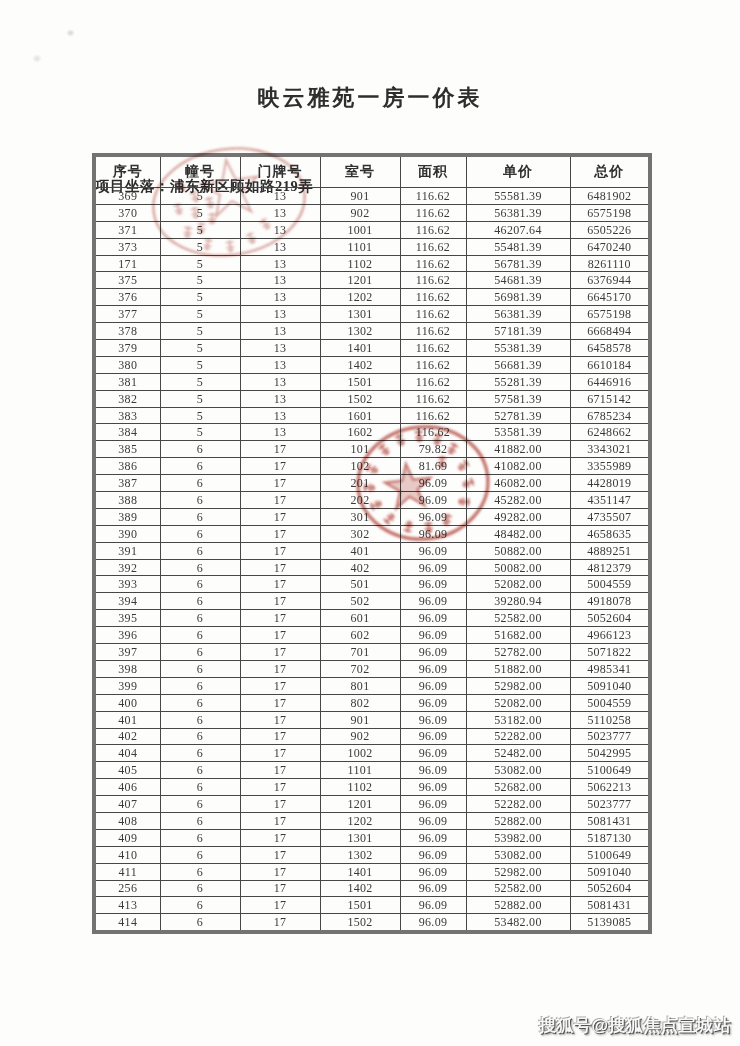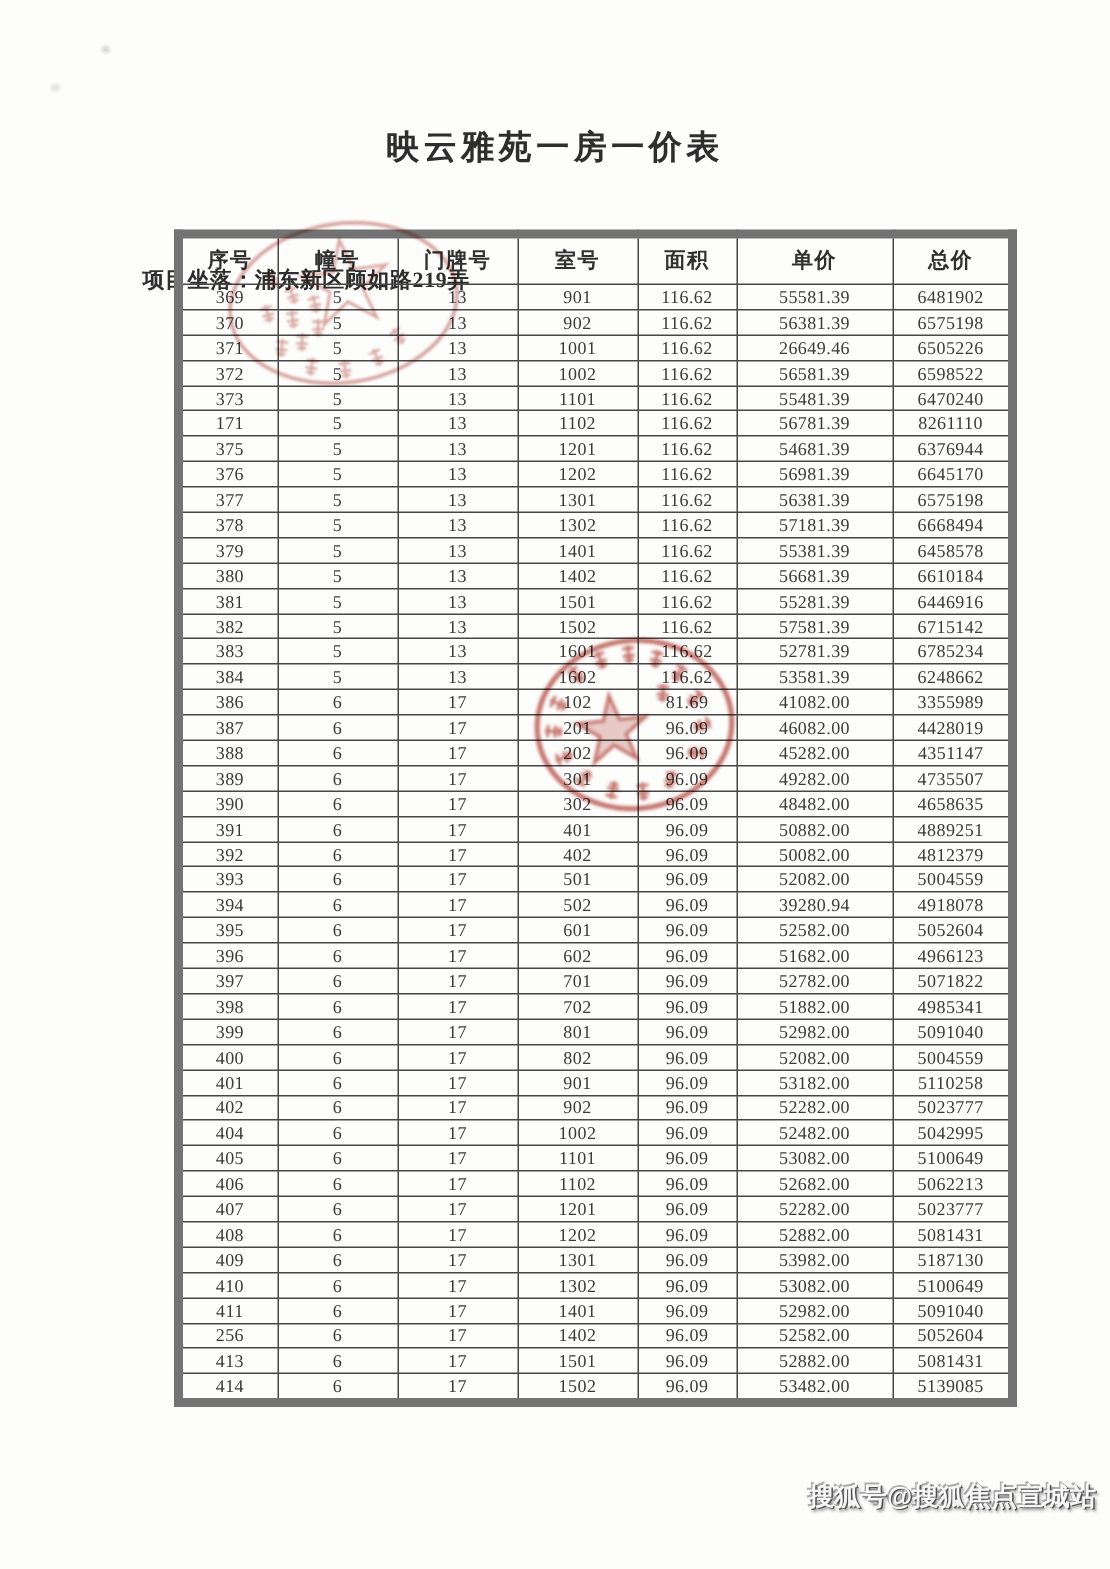--- a/index.html
+++ b/index.html
@@ -20,34 +20,34 @@
   .location{
     position:absolute; top:129px; left:95px;
     font-size:14.5px; font-weight:bold; color:#2d2d2d; letter-spacing:.5px;margin-top:48px;
   }
   table.price{
     position:absolute; left:92px; top:153px; width:556px;
     border-collapse:collapse; table-layout:fixed;
     text-align:center; filter:blur(.25px);
   }
   table.price, table.price th, table.price td{ border:1px solid #474747; }
-  table.price{ border:6px solid #737373;margin-left:24px; }
+  table.price{ border:4px solid #737373; }
   table.price th{
     height:30px; font-size:14px; font-weight:bold; color:#303030;
     padding:0; letter-spacing:1px;
   }
   table.price td{
     height:15.9px; padding:0; font-size:12px; line-height:1;
     color:#3a3a3a; letter-spacing:.3px; font-weight:500;
   }
   .stamp{position:absolute; mix-blend-mode:multiply; pointer-events:none;}
   .stamp-top{left:144px; top:140px; opacity:.62;}
   .stamp-mid{left:350px; top:416px; opacity:.8;}
   .watermark{
-    position:absolute; top:986px; right:9px;
+    position:absolute; top:1014px; right:9px;
     font-family:"Liberation Sans","DejaVu Sans",sans-serif;
     font-weight:bold; font-size:17px; letter-spacing:.5px;
     color:rgba(255,255,255,.95);
     text-shadow:-1px -1px 0 rgba(90,90,90,.5), 1px 1px 0 rgba(70,70,70,.9), 2px 2px 2px rgba(40,40,40,.45);
   }
 </style>
 </head>
 <body>
 
 <div class="page">
@@ -98,31 +98,22 @@
           <td>116.62</td>
           <td>56381.39</td>
           <td>6575198</td>
         </tr>
         <tr>
           <td>371</td>
           <td>5</td>
           <td>13</td>
           <td>1001</td>
           <td>116.62</td>
-          <td>26649.46</td>
+          <td>46207.64</td>
           <td>6505226</td>
-        </tr>
-        <tr>
-          <td>372</td>
-          <td>5</td>
-          <td>13</td>
-          <td>1002</td>
-          <td>116.62</td>
-          <td>56581.39</td>
-          <td>6598522</td>
         </tr>
         <tr>
           <td>373</td>
           <td>5</td>
           <td>13</td>
           <td>1101</td>
           <td>116.62</td>
           <td>55481.39</td>
           <td>6470240</td>
         </tr>
@@ -217,20 +208,29 @@
           <td>6785234</td>
         </tr>
         <tr>
           <td>384</td>
           <td>5</td>
           <td>13</td>
           <td>1602</td>
           <td>116.62</td>
           <td>53581.39</td>
           <td>6248662</td>
+        </tr>
+        <tr>
+          <td>385</td>
+          <td>6</td>
+          <td>17</td>
+          <td>101</td>
+          <td>79.82</td>
+          <td>41882.00</td>
+          <td>3343021</td>
         </tr>
         <tr>
           <td>386</td>
           <td>6</td>
           <td>17</td>
           <td>102</td>
           <td>81.69</td>
           <td>41082.00</td>
           <td>3355989</td>
         </tr>

